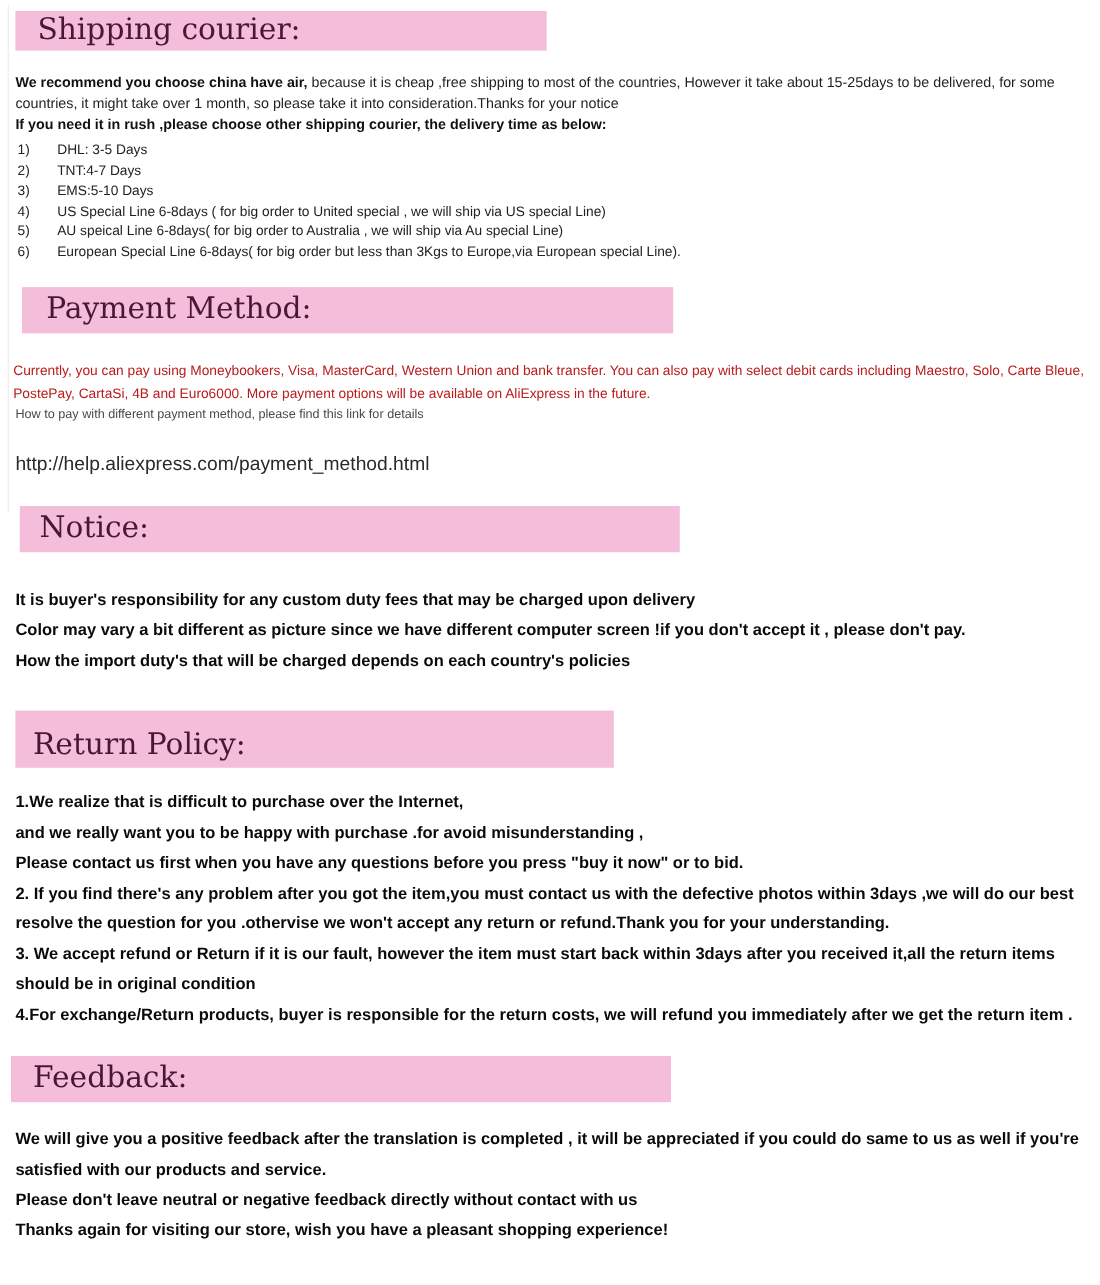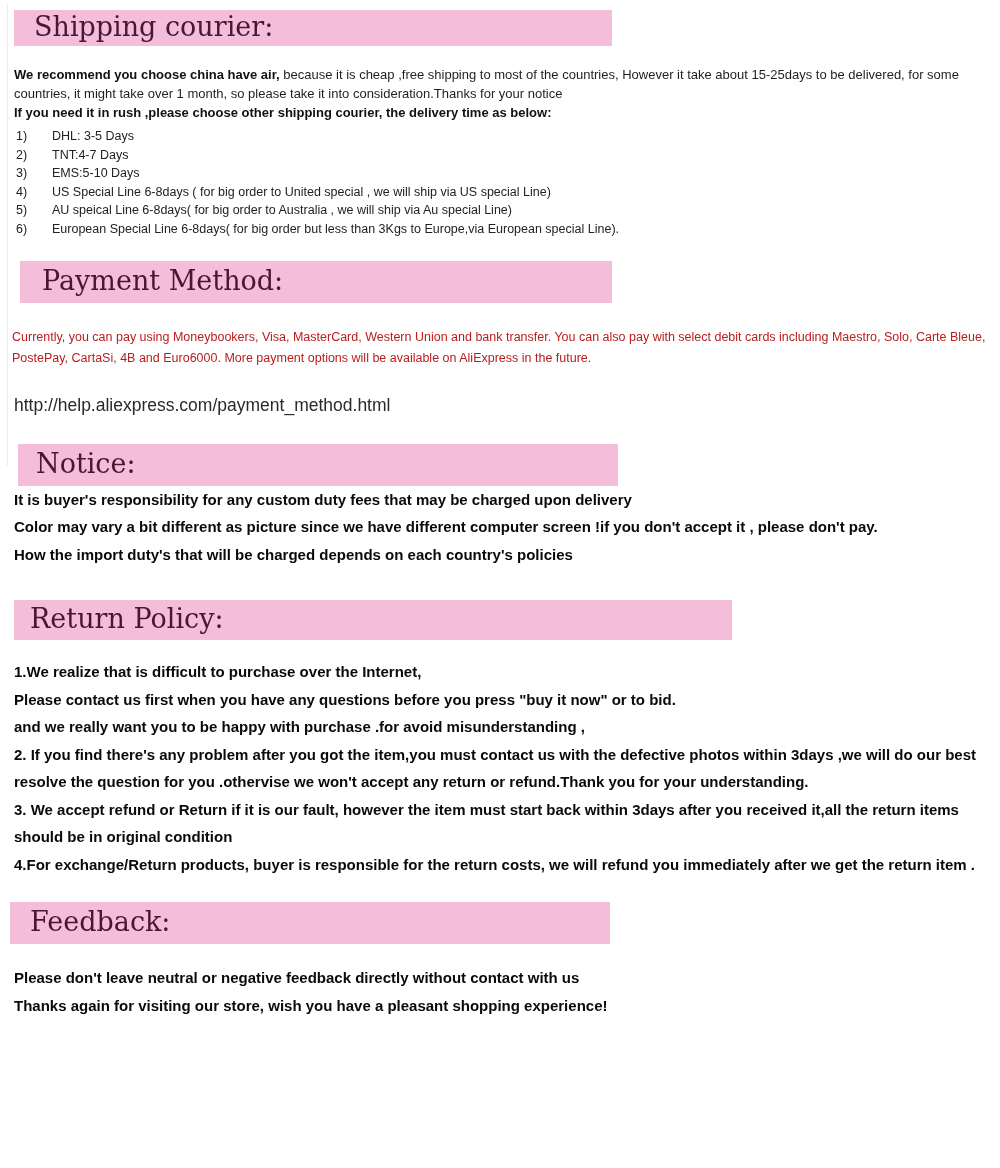--- a/index.html
+++ b/index.html
@@ -20,40 +20,40 @@
     background:#ececec;
   }
   .bar{
     box-sizing:border-box;
     background:#f4bdda;
     color:#4a1635;
     font-family:"DejaVu Serif","Liberation Serif",serif;
     font-size:27px;
     font-weight:400;
   }
-  .bar-shipping{width:598px;margin-left:6px;padding:1px 0 4px 20px;}
+  .bar-shipping{width:483px;margin-left:6px;padding:1px 0 4px 20px;}
   .bar-payment {width:592px;margin-left:12px;margin-top:22px;padding:4px 12px 7px 22px;}
   .bar-notice  {width:600px;margin-left:10px;margin-top:28px;padding:4px 12px 7px 18px;}
-  .bar-return  {width:718px;margin-left:6px;margin-top:32px;padding:3px 0 6px 16px;}
+  .bar-return  {width:544px;margin-left:6px;margin-top:32px;padding:15px 0 6px 16px;}
   .bar-feedback{width:600px;margin-left:2px;margin-top:24px;padding:4px 0 7px 20px;}
 
   .ship-intro{margin:20px 4px 0 6px;font-size:13px;line-height:18.5px;color:#1f1f1f;max-width:976px;}
   .ship-intro .lead{font-weight:700;color:#111;}
   .rush{margin:0 0 0 6px;font-size:13px;line-height:19px;font-weight:700;color:#111;}
   .courier-list{margin-top:5px;}
   .courier-row{display:flex;font-size:12.5px;line-height:18.6px;color:#222;}
   .courier-row .num{flex:none;width:36px;padding-left:8px;}
 
   .pay-body{margin:24px 4px 0 4px;font-size:12.5px;line-height:21px;color:#b91c1c;max-width:982px;}
   .pay-how{margin:1px 0 0 6px;font-size:11.5px;line-height:15px;color:#4a4a4a;}
   .pay-link{margin:26px 0 0 6px;font-size:17.5px;color:#2a2a2a;text-decoration:none;display:inline-block;}
 
   .big-lines{margin-left:6px;font-size:15px;font-weight:700;line-height:27.5px;color:#0a0a0a;max-width:978px;}
   .big-lines p{margin:0;}
-  .notice-lines{}
+  .notice-lines{margin-top:30px;}
   .return-lines{margin-top:18px;}
   .feedback-lines{margin-top:20px;}
 </style>
 </head>
 <body>
 
 <div class="page">
 
   <section>
     <div class="bar bar-shipping">
@@ -89,51 +89,53 @@
         <span class="txt">European Special Line 6-8days( for big order but less than 3Kgs to Europe,via European special Line).</span>
       </div>
     </div>
   </section>
 
   <section>
     <div class="bar bar-payment">
       <span>Payment Method:</span>
     </div>
     <p class="pay-body">Currently, you can pay using Moneybookers, Visa, MasterCard, Western Union and bank transfer. You can also pay with select debit cards including Maestro, Solo, Carte Bleue, PostePay, CartaSi, 4B and Euro6000. More payment options will be available on AliExpress in the future.</p>
+    <p class="pay-how">How to pay with different payment method, please find this link for details</p>
     <a class="pay-link" href="#">http://help.aliexpress.com/payment_method.html</a>
   </section>
 
   <section>
     <div class="bar bar-notice">
       <span>Notice:</span>
     </div>
     <div class="big-lines notice-lines">
       <p>It is buyer's responsibility for any custom duty fees that may be charged upon delivery</p>
       <p>Color may vary a bit different as picture since we have different computer screen !if you don't accept it , please don't pay.</p>
       <p>How the import duty's that will be charged depends on each country's policies</p>
     </div>
   </section>
 
   <section>
     <div class="bar bar-return">
       <span>Return Policy:</span>
     </div>
     <div class="big-lines return-lines">
       <p>1.We realize that is difficult to purchase over the Internet,</p>
+      <p>and we really want you to be happy with purchase .for avoid misunderstanding ,</p>
       <p>Please contact us first when you have any questions before you press "buy it now" or to bid.</p>
-      <p>and we really want you to be happy with purchase .for avoid misunderstanding ,</p>
       <p>2. If you find there's any problem after you got the item,you must contact us with the defective photos within 3days ,we will do our best resolve the question for you .othervise we won't accept any return or refund.Thank you for your understanding.</p>
       <p>3. We accept refund or Return if it is our fault, however the item must start back within 3days after you received it,all the return items should be in original condition</p>
       <p>4.For exchange/Return products, buyer is responsible for the return costs, we will refund you immediately after we get the return item .</p>
     </div>
   </section>
 
   <section>
     <div class="bar bar-feedback">
       <span>Feedback:</span>
     </div>
     <div class="big-lines feedback-lines">
+      <p>We will give you a positive feedback after the translation is completed , it will be appreciated if you could do same to us as well if you're satisfied with our products and service.</p>
       <p>Please don't leave neutral or negative feedback directly without contact with us</p>
       <p>Thanks again for visiting our store, wish you have a pleasant shopping experience!</p>
     </div>
   </section>
 
 </div>
 
 </body></html>

